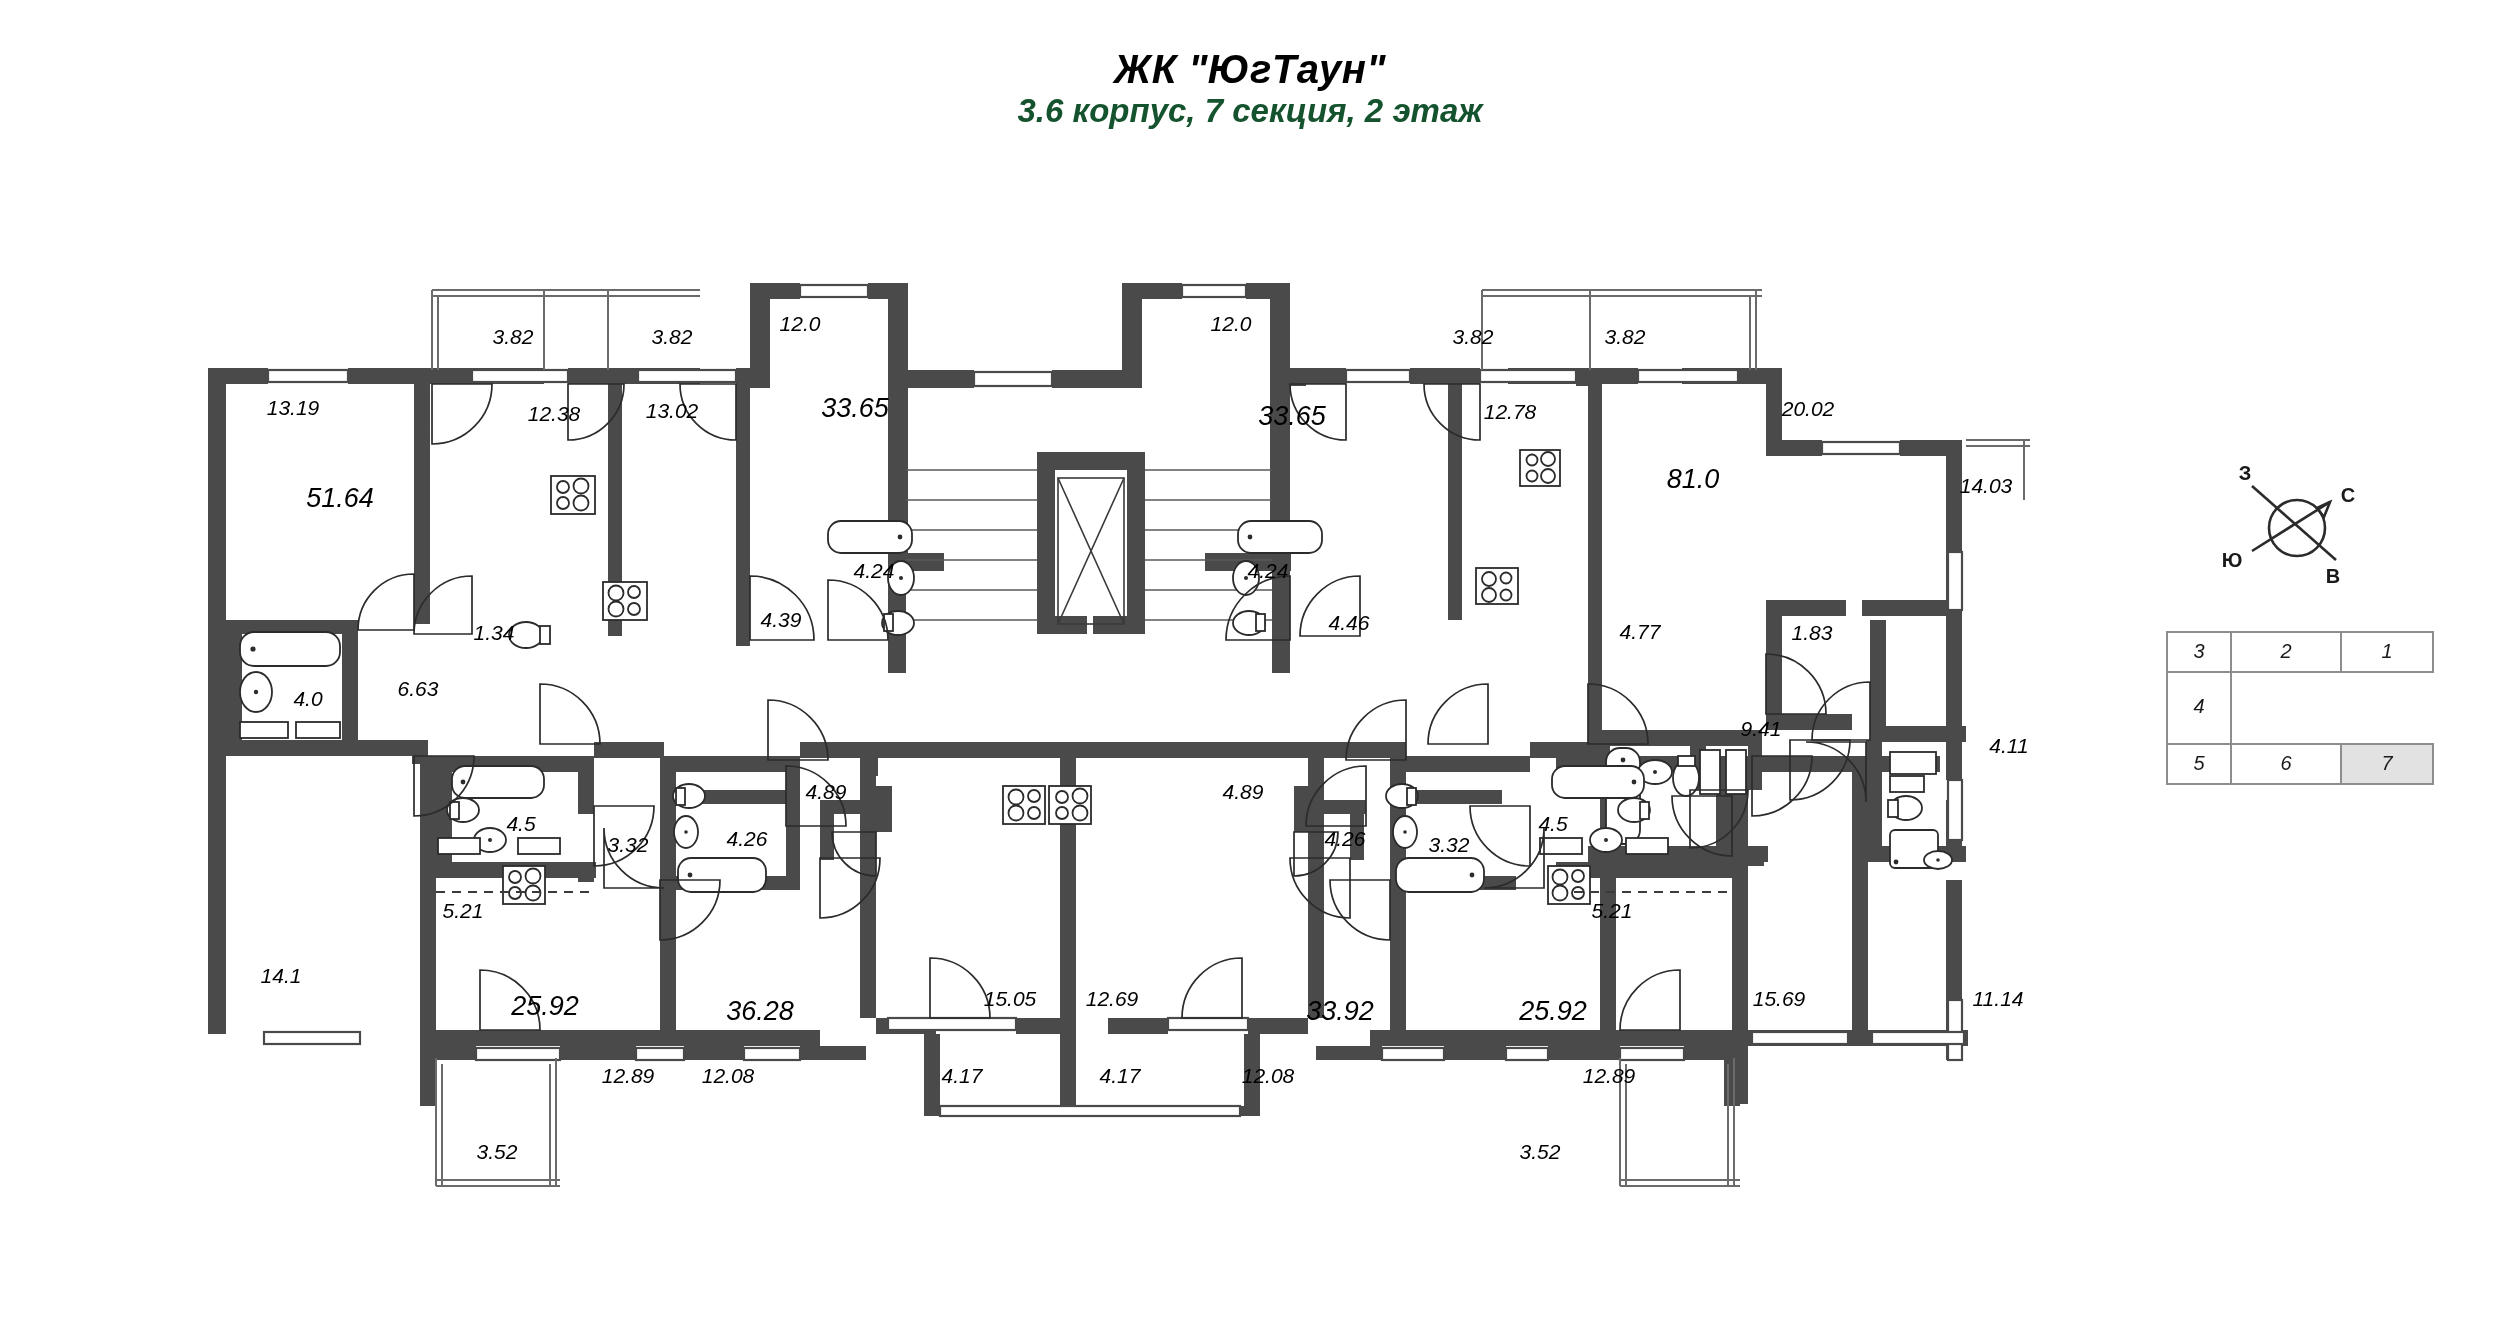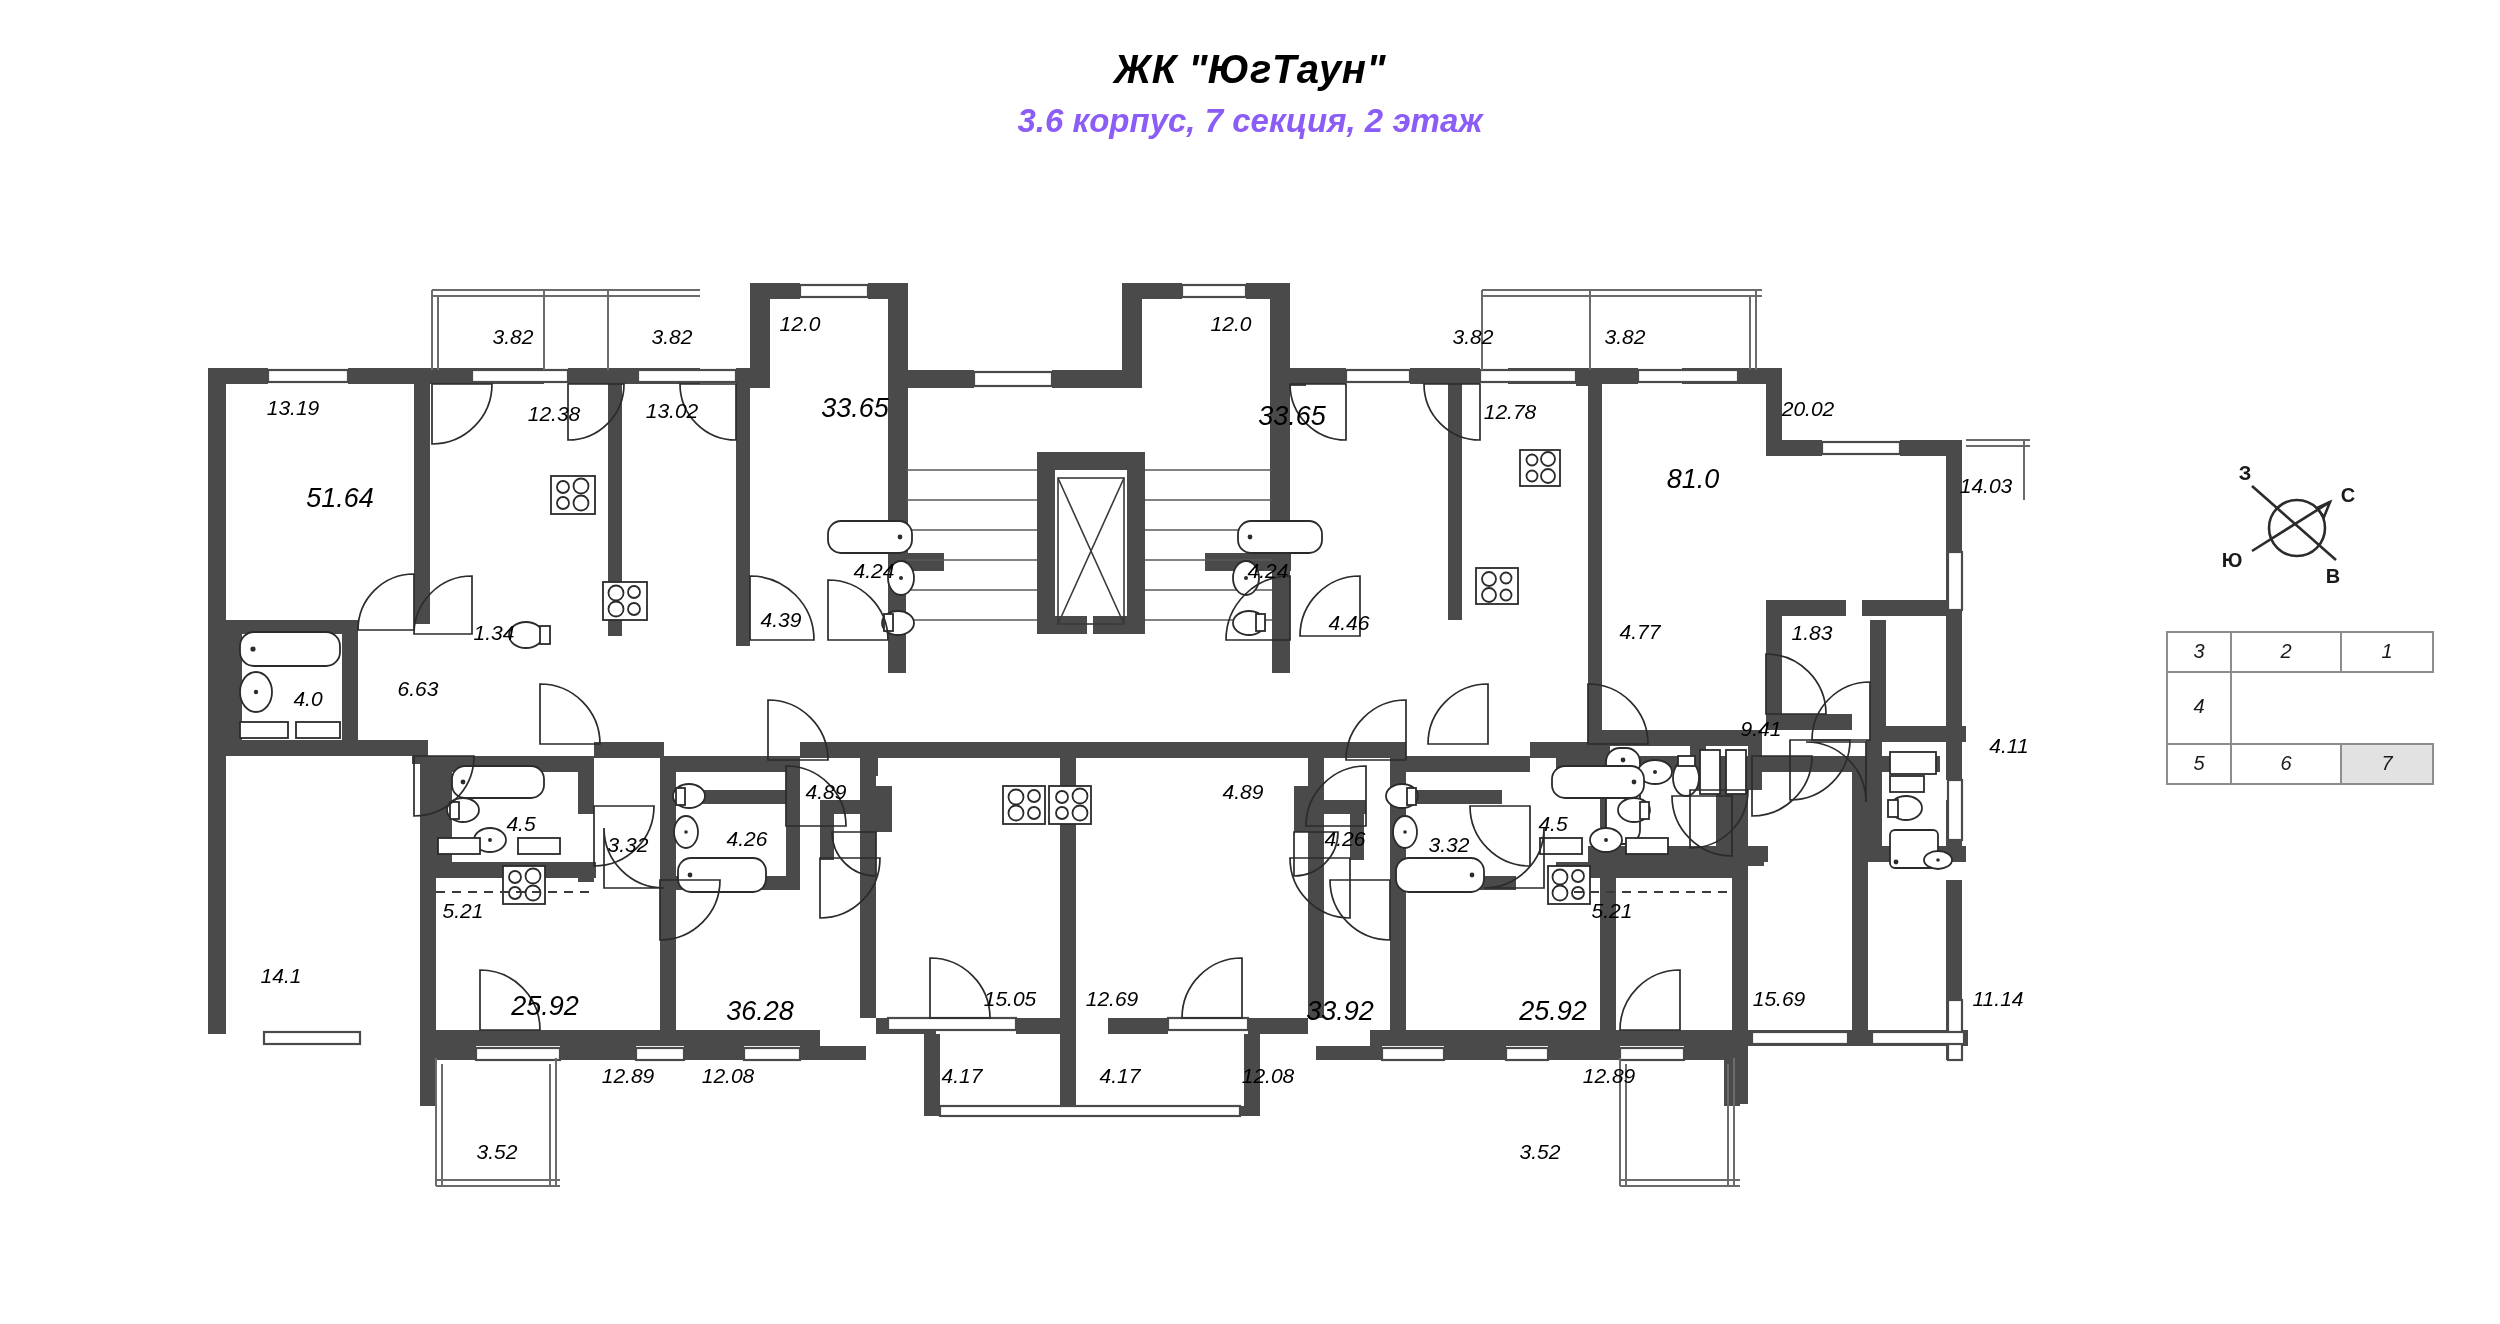--- a/index.html
+++ b/index.html
@@ -34,22 +34,22 @@
     font-size: 40px;
     color: #000000;
     letter-spacing: 0.5px;
     line-height: 1.15;
   }
   .title-sub {
     font-family: "Liberation Sans", sans-serif;
     font-style: italic;
     font-weight: bold;
     font-size: 33px;
-    color: #8b5cf6;
-    margin-top: 10px;
+    color: #14532d;
+    margin-top: 0;
     line-height: 1.15;
   }
   svg.plan {
     position: absolute;
     top: 0;
     left: 0;
     width: 2500px;
     height: 1324px;
   }
   .wall      { fill: #4a4a4a; stroke: none; }

